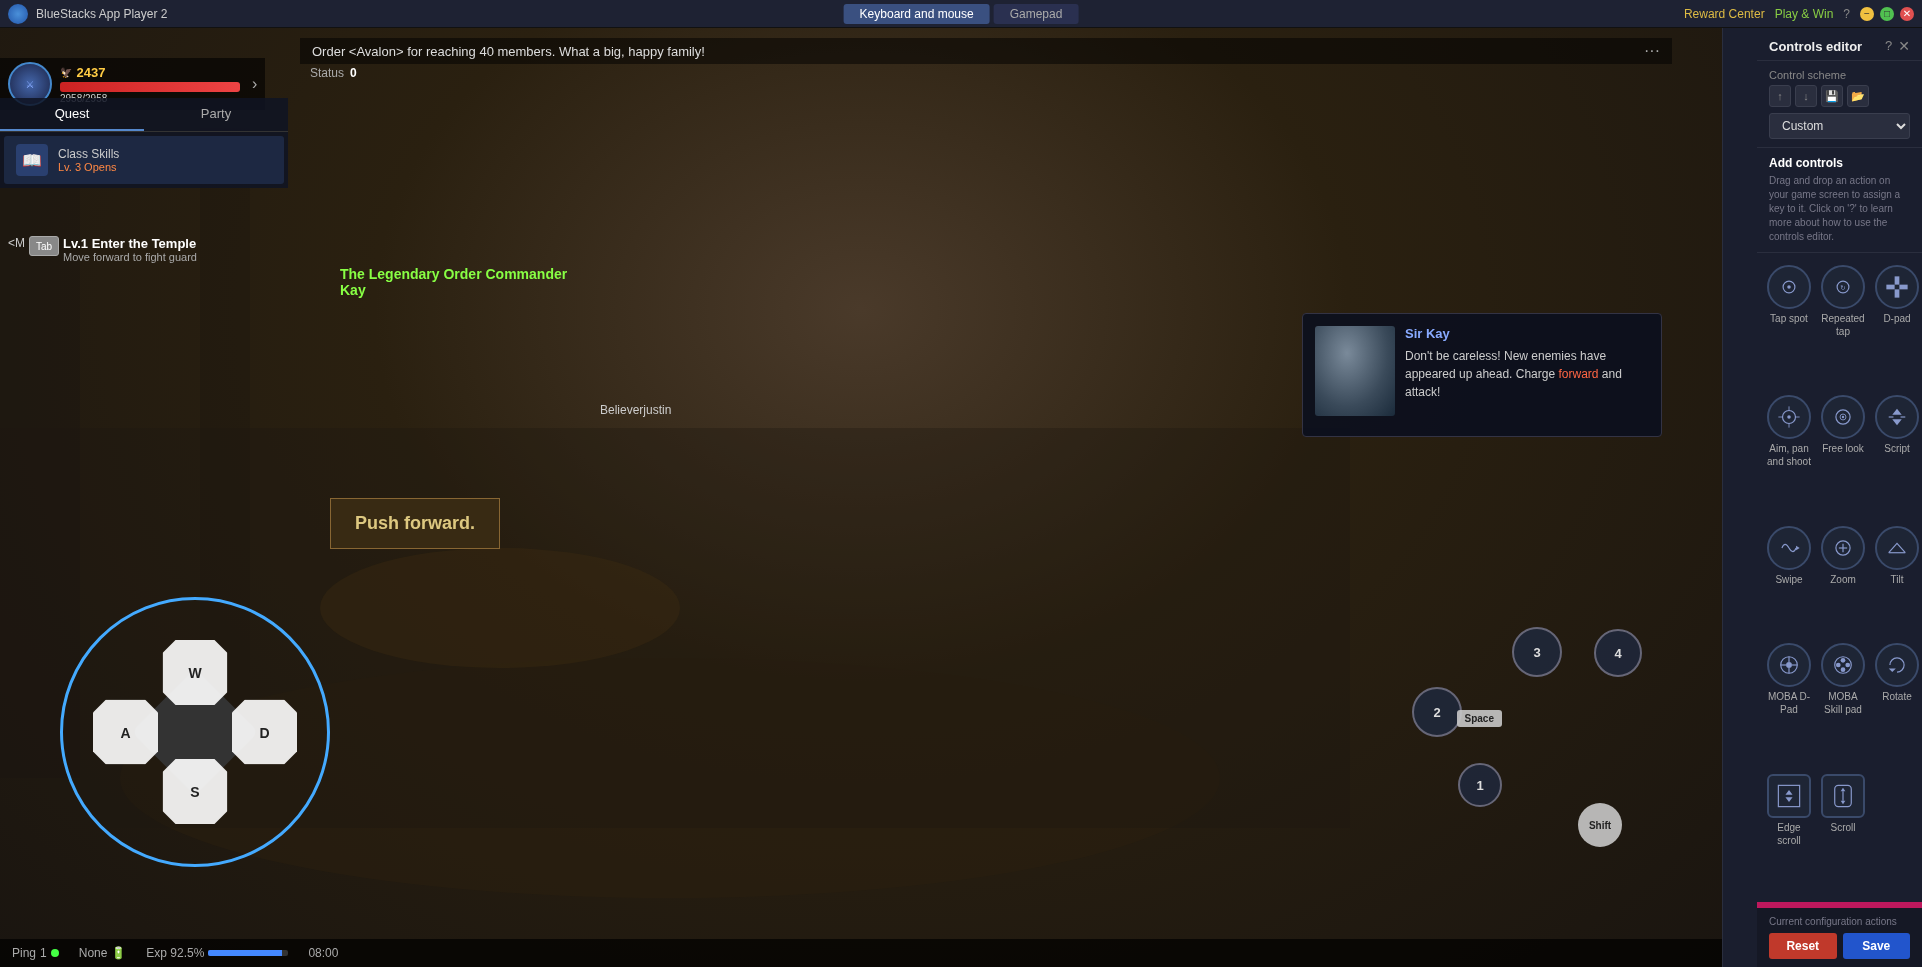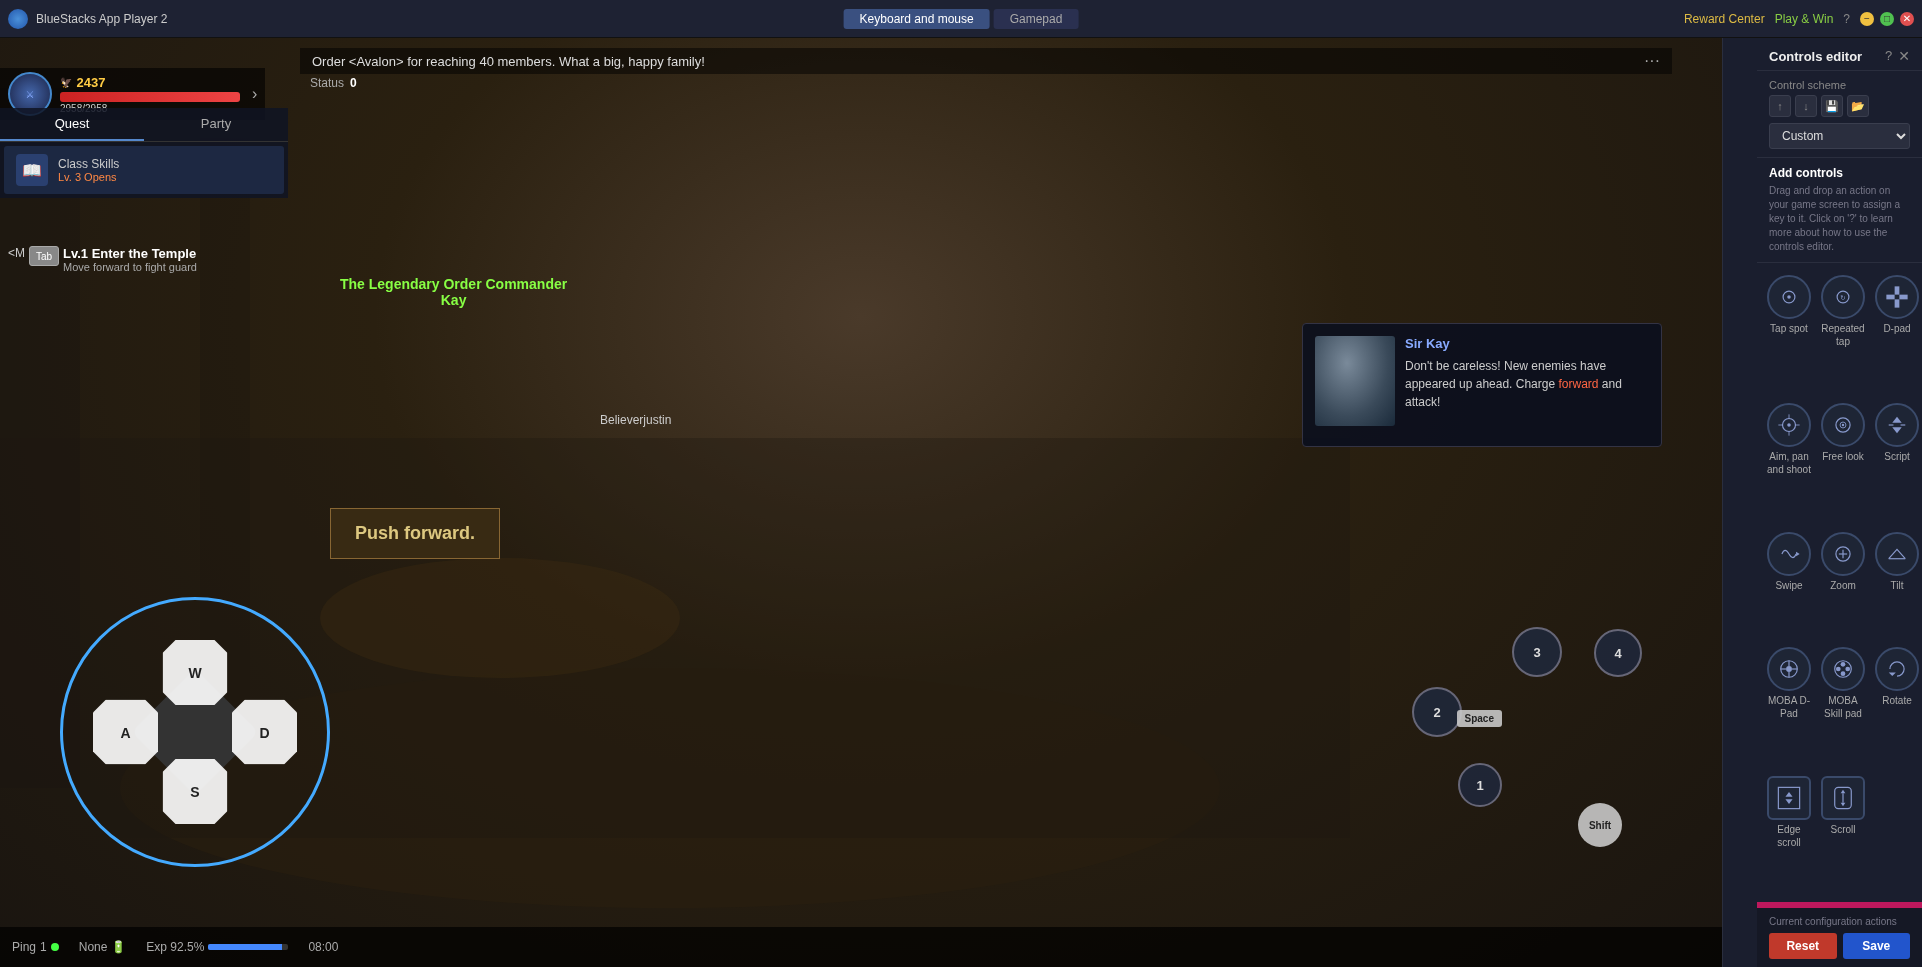--- a/index.html
+++ b/index.html
@@ -8,21 +8,21 @@
       height: 967px;
       overflow: hidden;
       font-family: 'Segoe UI', Arial, sans-serif;
       background: #1a1a2e;
       display: flex;
       flex-direction: column;
     }
 
     
     .title-bar {
-      height: 38px;
+      height: 28px;
       background: #1e2233;
       display: flex;
       align-items: center;
       justify-content: space-between;
       padding: 0 8px;
       flex-shrink: 0;
       border-bottom: 1px solid #111;
     }
     .title-bar-left {
       display: flex;
@@ -191,21 +191,20 @@
     .quest-marker-sub {
       color: #aaa;
       font-size: 11px;
     }
 
     
     .npc-name {
       position: absolute;
       top: 238px;
       left: 340px;
-      text-align: center;
       color: #88ff44;
       font-size: 14px;
       font-weight: bold;
     }
 
     
     .tooltip-box {
       position: absolute;
       top: 80px;
       right: 100px;
@@ -408,21 +407,21 @@
       font-size: 16px;
       cursor: pointer;
     }
 
     
     .status-bar-bottom {
       position: absolute;
       bottom: 0;
       left: 0;
       right: 0;
-      height: 40px;
+      height: 28px;
       background: rgba(0,0,0,0.7);
       display: flex;
       align-items: center;
       padding: 0 12px;
       gap: 20px;
     }
     .status-item {
       color: #aaa;
       font-size: 12px;
       display: flex;

